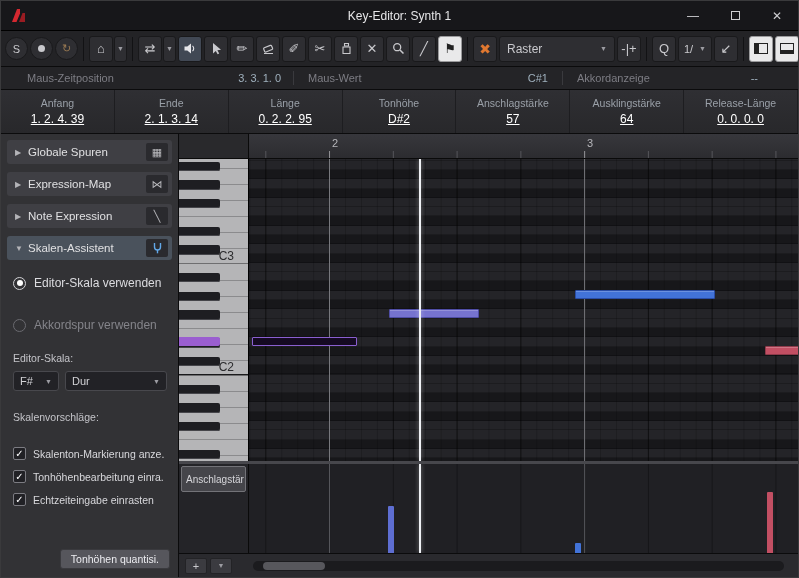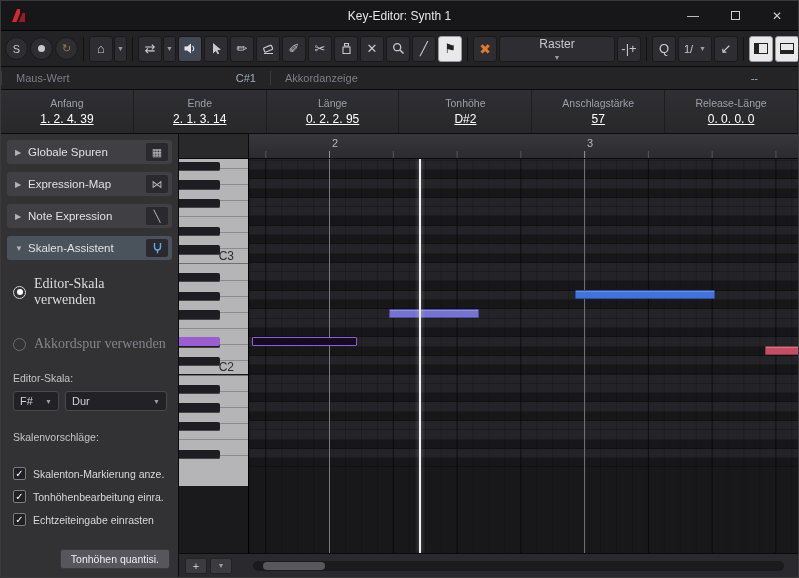--- a/index.html
+++ b/index.html
@@ -17,21 +17,21 @@
 
   
   .toolbar { flex:0 0 36px; background:#232326; border-bottom:1px solid #0b0b0c; display:flex; align-items:center; padding:0 4px; gap:2px; overflow:hidden; white-space:nowrap; }
   .tbtn { height:26px; min-width:24px; background:#2e2e32; border:1px solid #19191b; border-radius:3px; color:#c9c9cd; display:flex; align-items:center; justify-content:center; font-size:13px; flex:0 0 auto; }
   .tbtn.circle { border-radius:50%; width:23px; min-width:23px; height:23px; font-size:11px; }
   .tbtn.drop { min-width:13px; width:13px; margin-left:-1px; }
   .tbtn.active { background:#414854; }
   .tbtn.white { background:#e9e9ea; color:#222; border-color:#9a9a9c; }
   .tbtn.snap { color:#e07830; font-size:14px; }
   .tbtn.loopdim { color:#9a7a52; }
-  .tbtn.raster { width:116px; justify-content:space-between; padding:0 7px; font-size:12px;flex-direction:column; }
+  .tbtn.raster { width:116px; justify-content:space-between; padding:0 7px; font-size:12px; }
   .tbtn.qpreset { width:34px; justify-content:space-between; padding:0 5px; font-size:11px; }
   .tools { display:flex; gap:2px; flex:0 0 auto; }
   .caret { font-size:7px; color:#9c9ca2; }
   .tsep { width:1px; height:24px; background:#121214; margin:0 3px; flex:0 0 auto; }
   .reddot { width:7px; height:7px; border-radius:50%; background:#c9c9cd; display:block; }
   .zone-left { width:14px; height:11px; border:1.5px solid #222; display:block; position:relative; }
   .zone-left::after { content:""; position:absolute; left:0; top:0; bottom:0; width:4px; background:#222; }
   .zone-lower { width:14px; height:11px; border:1.5px solid #222; display:block; position:relative; }
   .zone-lower::after { content:""; position:absolute; left:0; right:0; bottom:0; height:3px; background:#222; }
 
@@ -59,21 +59,21 @@
   .section { height:24px; background:#3f3f44; border-radius:3px; margin-bottom:8px; display:flex; align-items:center; padding:0 4px 0 8px; color:#e0e0e2; }
   .section.selected { background:#4a525c; }
   .section .sarrow { font-size:8px; color:#b4b4b8; width:13px; flex:0 0 13px; }
   .section .slabel { flex:1; font-size:11.5px; overflow:hidden; white-space:nowrap; }
   .section .sicon { width:22px; height:18px; background:#2a2a2e; border-radius:2px; display:flex; align-items:center; justify-content:center; font-size:11px; color:#b8b8bc; flex:0 0 22px; }
   .radio-row { display:flex; align-items:center; gap:8px; margin:16px 6px 0; }
   .radio-row.second { margin-top:28px; }
   .radio { width:13px; height:13px; border-radius:50%; border:1.5px solid #d2d2d6; position:relative; flex:0 0 13px; }
   .radio.on::after { content:""; position:absolute; inset:2.5px; background:#fff; border-radius:50%; }
   .radio.off { border-color:#6a6a70; }
-  .rlabel { color:#dcdce0; font-size:14px;font-family:Liberation Serif, serif; }
+  .rlabel { color:#dcdce0; font-size:12px; }
   .radio-row.dim .rlabel { color:#84848a; }
   .flabel { color:#c4c4c9; margin:20px 6px 7px; font-size:10.5px; }
   .drop-row { display:flex; gap:6px; margin:0 6px; }
   .dropbox { height:20px; background:#222226; border:1px solid #48484d; border-radius:3px; display:flex; align-items:center; justify-content:space-between; padding:0 6px; font-size:11px; color:#d2d2d6; }
   .dropbox.narrow { width:46px; flex:0 0 46px; }
   .dropbox.wide { width:102px; flex:0 0 102px; }
   .italic { font-style:italic; color:#a8a8ae; }
   .check-row { display:flex; align-items:center; gap:7px; margin:10px 6px 0; color:#d8d8dc; font-size:10.5px; }
   .check-row:first-child { margin-top:24px; }
   .checkbox { width:13px; height:13px; background:#212125; border:1px solid #7c7c82; border-radius:2px; color:#fff; font-size:10px; line-height:11px; text-align:center; flex:0 0 13px; }
@@ -241,20 +241,24 @@
     <div class="tbtn white">
         <span class="zone-left"></span>
       </div>
     <div class="tbtn white">
         <span class="zone-lower"></span>
       </div>
 
   </div>
 
   <div class="infoline1">
+    <div class="il1-seg s1">
+      <span class="il1-label">Maus-Zeitposition</span>
+      <span class="il1-value">3. 3. 1. 0</span>
+    </div>
     <div class="il1-sep"></div>
     <div class="il1-seg s2">
       <span class="il1-label">Maus-Wert</span>
       <span class="il1-value">C#1</span>
     </div>
     <div class="il1-sep"></div>
     <div class="il1-seg s3">
       <span class="il1-label">Akkordanzeige</span>
       <span class="il1-value">--</span>
     </div>
@@ -273,20 +277,24 @@
         <div class="i2label">Länge</div>
         <div class="i2value">0. 2. 2. 95</div>
       </div>
       <div class="i2col">
         <div class="i2label">Tonhöhe</div>
         <div class="i2value">D#2</div>
       </div>
       <div class="i2col">
         <div class="i2label">Anschlagstärke</div>
         <div class="i2value">57</div>
+      </div>
+      <div class="i2col">
+        <div class="i2label">Ausklingstärke</div>
+        <div class="i2value">64</div>
       </div>
       <div class="i2col">
         <div class="i2label">Release-Länge</div>
         <div class="i2value">0. 0. 0. 0</div>
       </div>
     </div>
 
   <div class="content">
 
     <div class="sidebar">
@@ -459,20 +467,34 @@
           <div id="notes" class="layer">
               <div class="note selected" style="left: 3px; top: 178px; width: 105px; height: 9px; background: rgb(21, 10, 34); border: 1px solid rgb(138, 95, 208);"></div>
               <div class="note" style="left: 140px; top: 150px; width: 90px; height: 9px; background: rgb(118, 115, 207); border: 1px solid rgb(79, 77, 165);"></div>
               <div class="note" style="left: 326px; top: 131px; width: 140px; height: 9px; background: rgb(66, 115, 216); border: 1px solid rgb(42, 77, 166);"></div>
               <div class="note" style="left: 516px; top: 187px; width: 44px; height: 9px; background: rgb(194, 79, 99); border: 1px solid rgb(142, 58, 74);"></div>
             </div>
           <div class="playhead" id="playhead" style="left: 170px;"></div>
         </div>
       </div>
 
+      <div class="lane-row">
+        <div class="lane-side">
+          <div class="lane-label">Anschlagstär</div>
+        </div>
+        <div class="lane">
+          <div class="lane-vlines layer"></div>
+          <div id="bars" class="layer">
+              <div class="vbar" style="left: 139px; height: 47px; background: rgb(94, 110, 210);"></div>
+              <div class="vbar" style="left: 326px; height: 10px; background: rgb(66, 115, 216);"></div>
+              <div class="vbar" style="left: 518px; height: 61px; background: rgb(194, 79, 99);"></div>
+            </div>
+          <div class="playhead" id="playhead2" style="left: 170px;"></div>
+        </div>
+      </div>
 
       <div class="bottombar">
         <div class="bb-btn">+</div>
         <div class="bb-btn">
             <span class="caret">▼</span>
           </div>
         <div class="scroll-track">
           <div class="scroll-thumb"></div>
         </div>
       </div>

